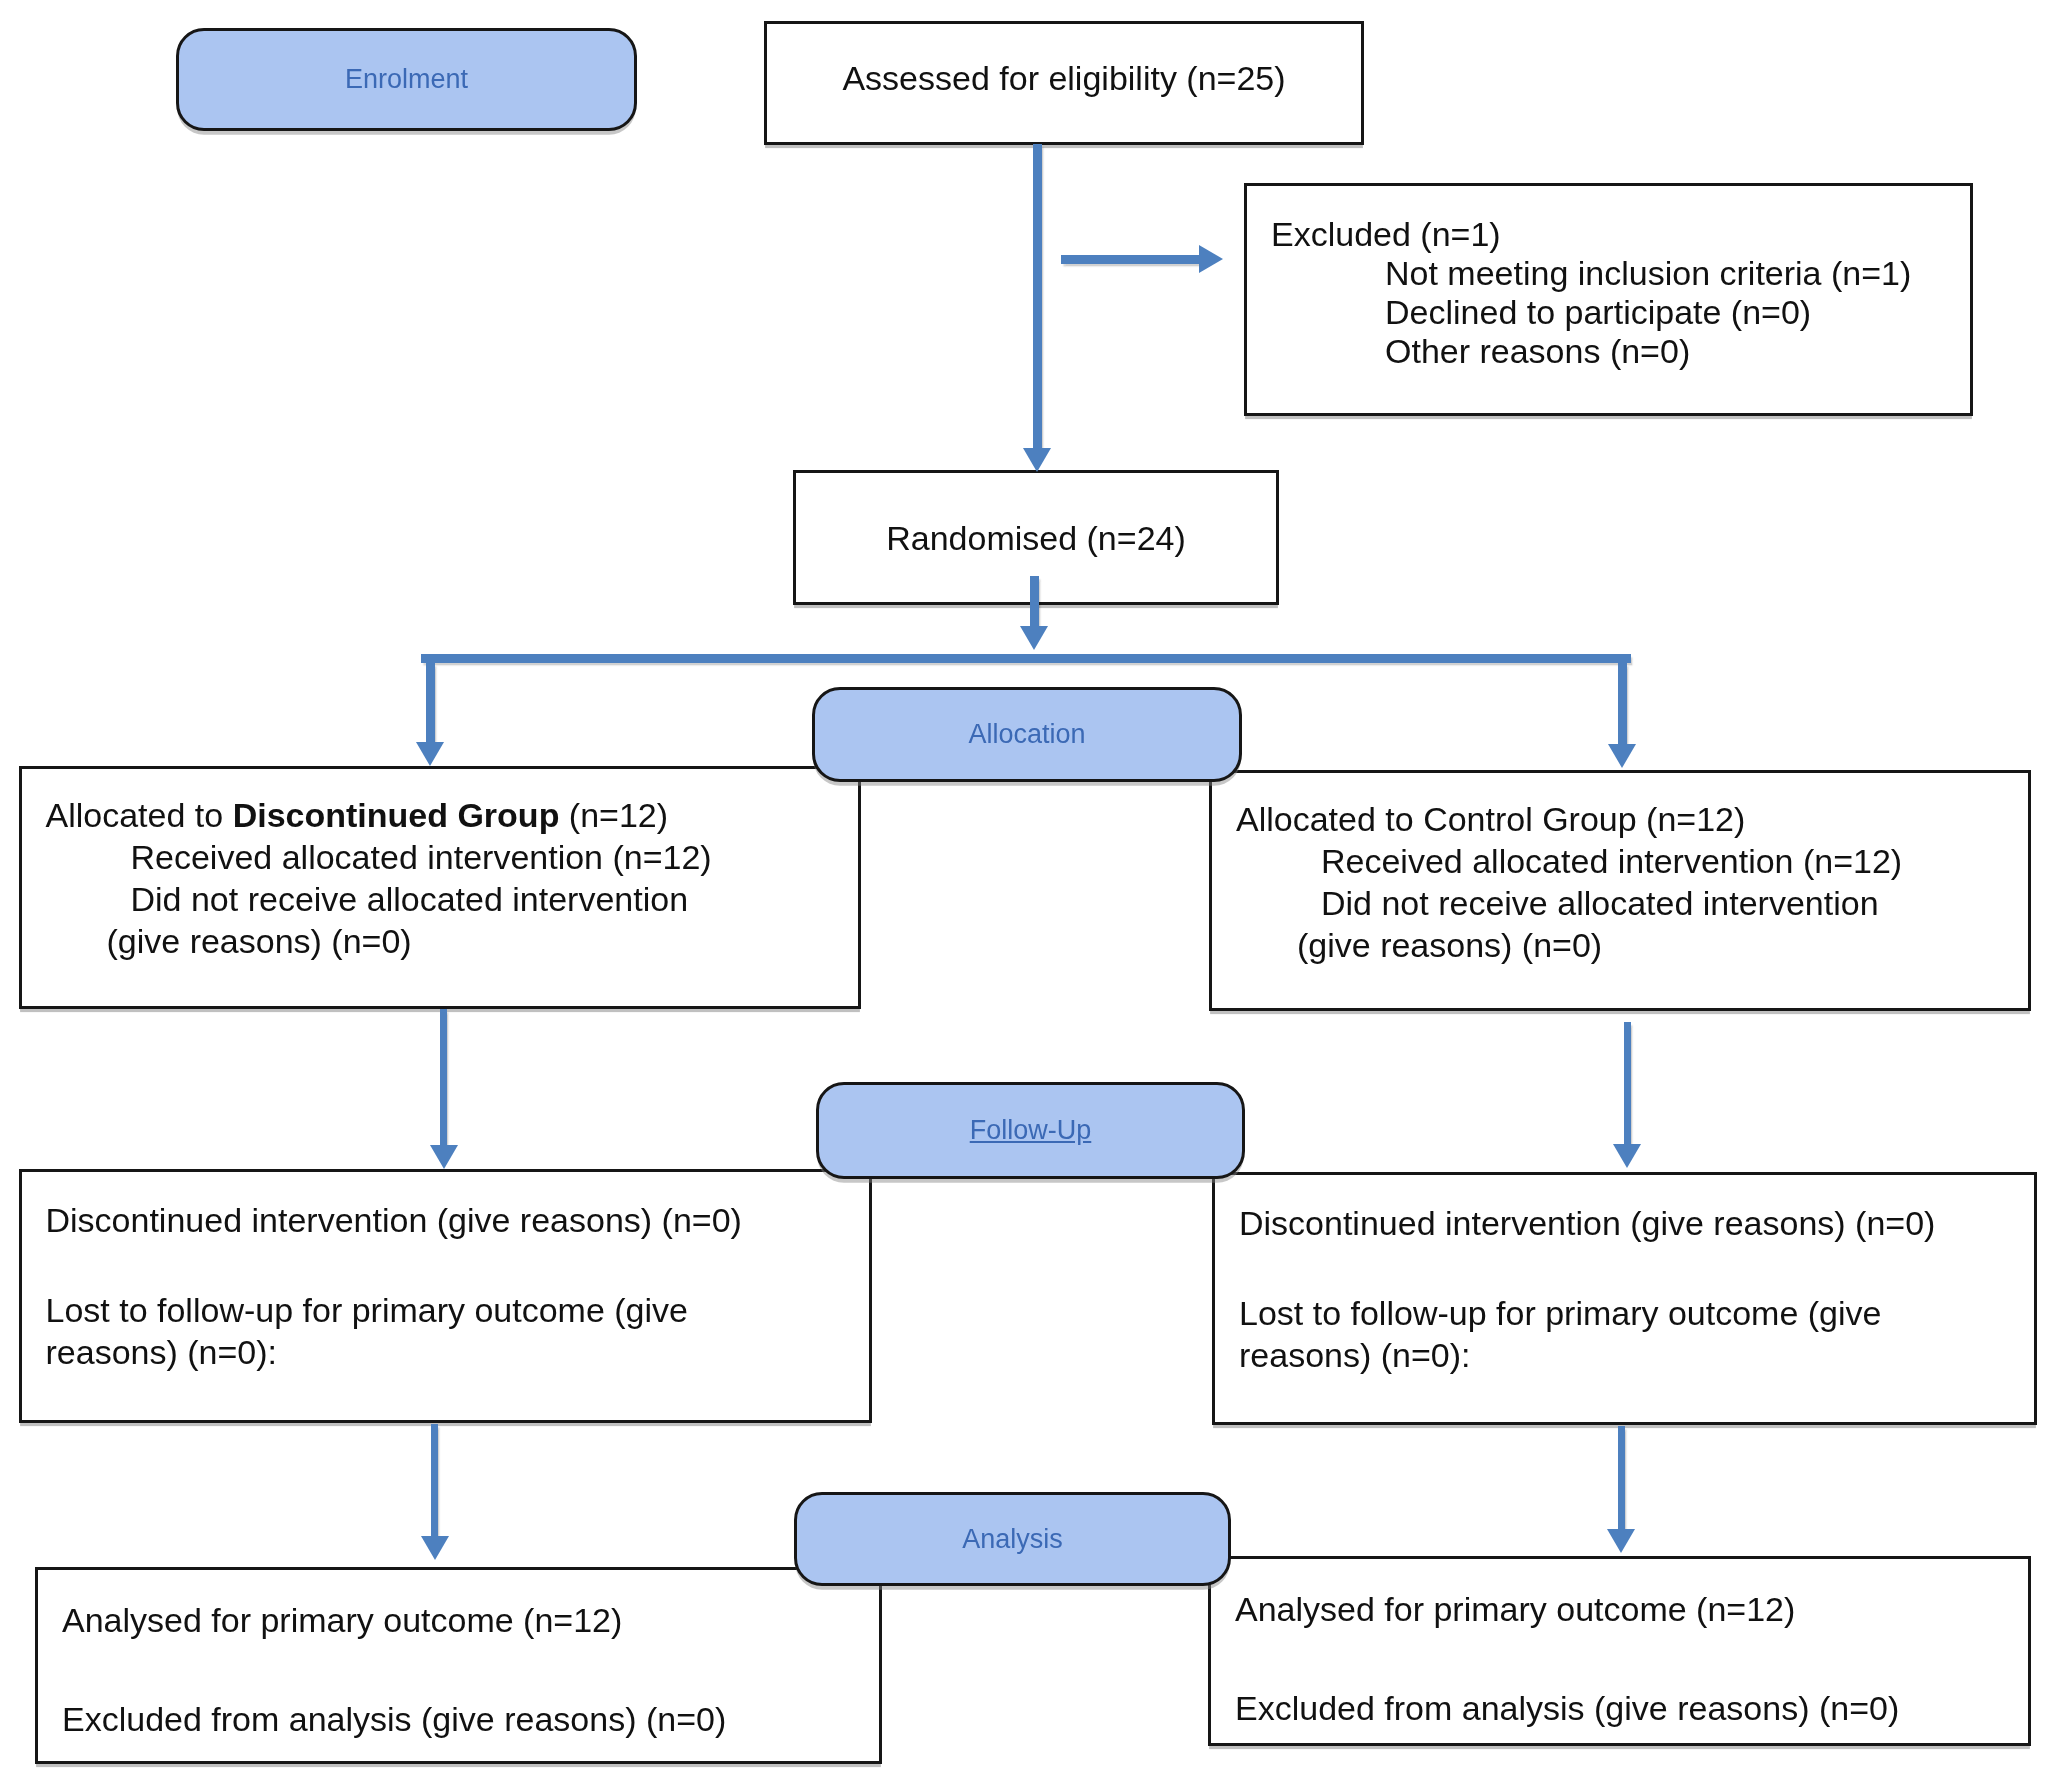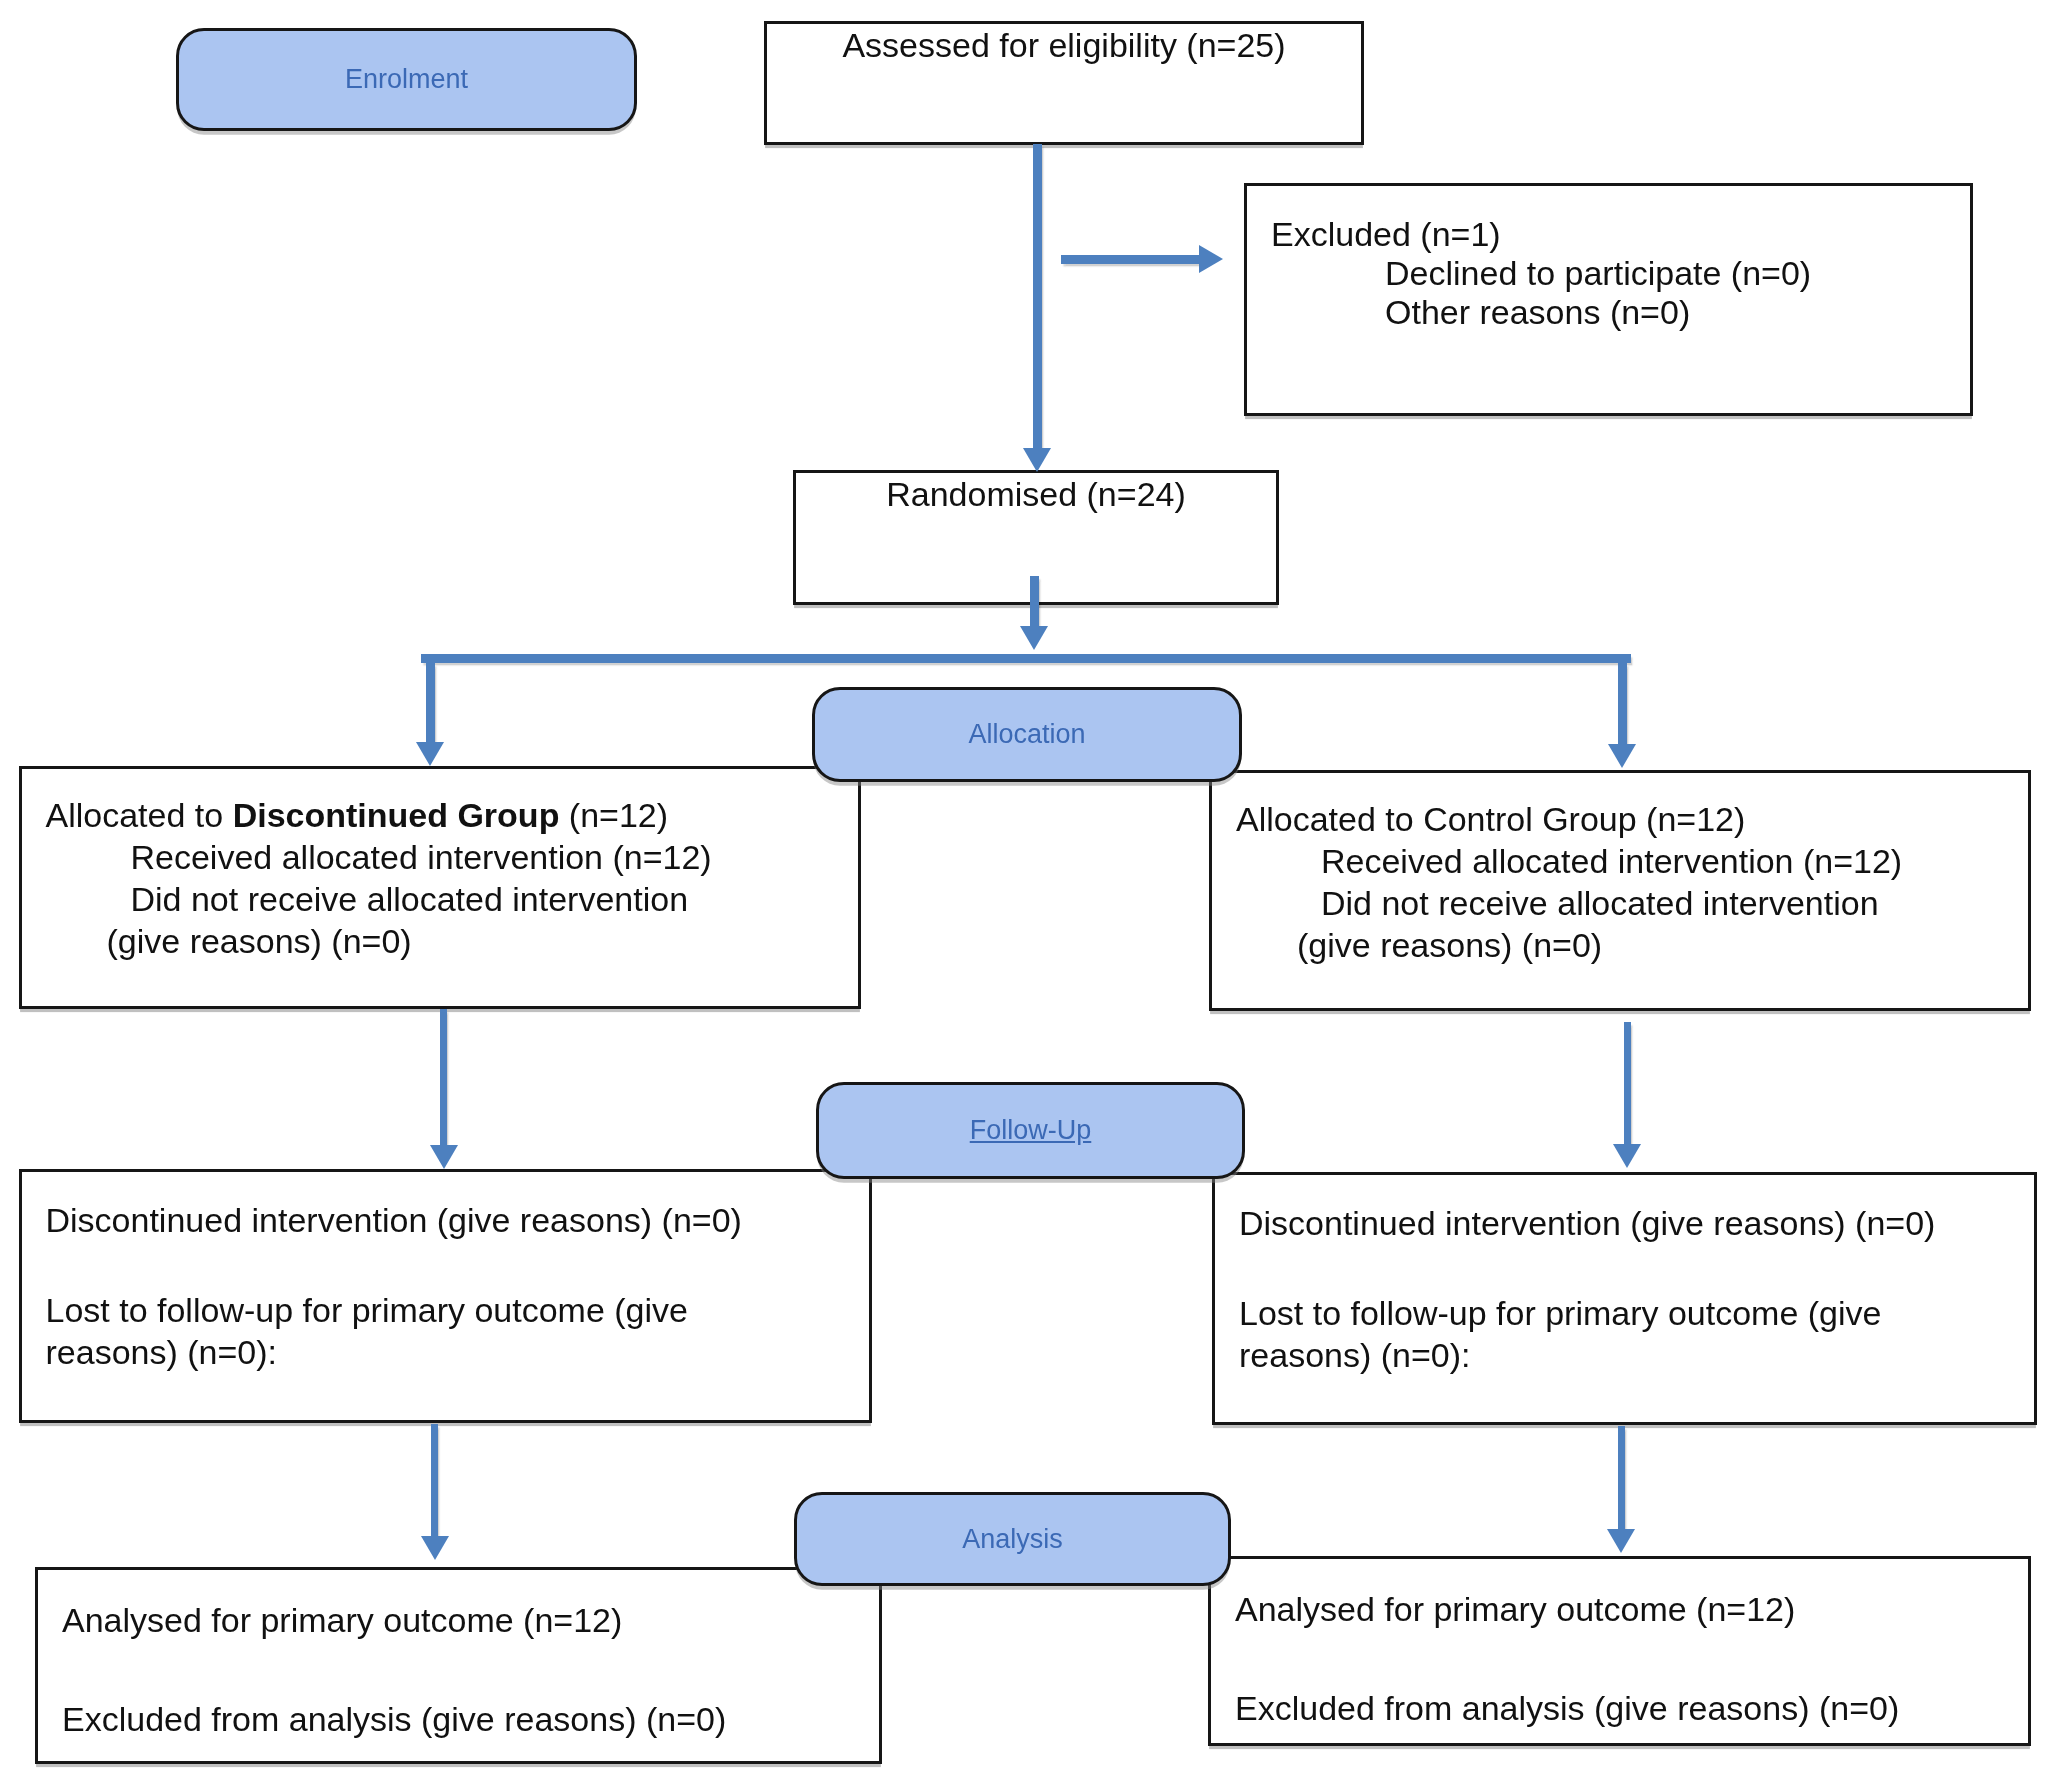--- a/index.html
+++ b/index.html
@@ -26,21 +26,21 @@
     border: 3.7px solid #161616;
     box-sizing: border-box;
     font-size: 34px;
     line-height: 42px;
     color: #111111;
     z-index: 2;
     box-shadow: 0 4.2px 0 -1.1px rgba(130,130,130,0.5);
   }
   .wbox.center {
     display: flex;
-    align-items: flex-start;
+    align-items: center;
     justify-content: center;
     text-align: center;
   }
   .wbox .pad {
     padding: 25.4px 16px 0 24px;
   }
   .indent-sub { margin-left: 85px; }
   .indent-reasons { margin-left: 61px; }
   .excl-line { line-height: 39px; }
   .excl-sub { margin-left: 114px; }
@@ -99,20 +99,21 @@
 
   <div class="slabel" style="left:794px; top:1492px; width:437px; height:94px;">Analysis</div>
 
   <div class="wbox center" style="left:764px; top:21px; width:600px; height:124px; padding-bottom:10.6px;">
     <span>Assessed for eligibility (n=25)</span>
   </div>
 
   <div class="wbox" style="left:1244px; top:183px; width:729px; height:233px;">
     <div class="pad" style="padding-top:29px;">
       <div class="excl-line">Excluded (n=1)</div>
+      <div class="excl-line excl-sub">Not meeting inclusion criteria (n=1)</div>
       <div class="excl-line excl-sub">Declined to participate (n=0)</div>
       <div class="excl-line excl-sub">Other reasons (n=0)</div>
     </div>
   </div>
 
   <div class="wbox center" style="left:793px; top:470px; width:486px; height:135px;">
     <span>Randomised (n=24)</span>
   </div>
 
   <div class="wbox" style="left:18.5px; top:766px; width:842px; height:243px;">

